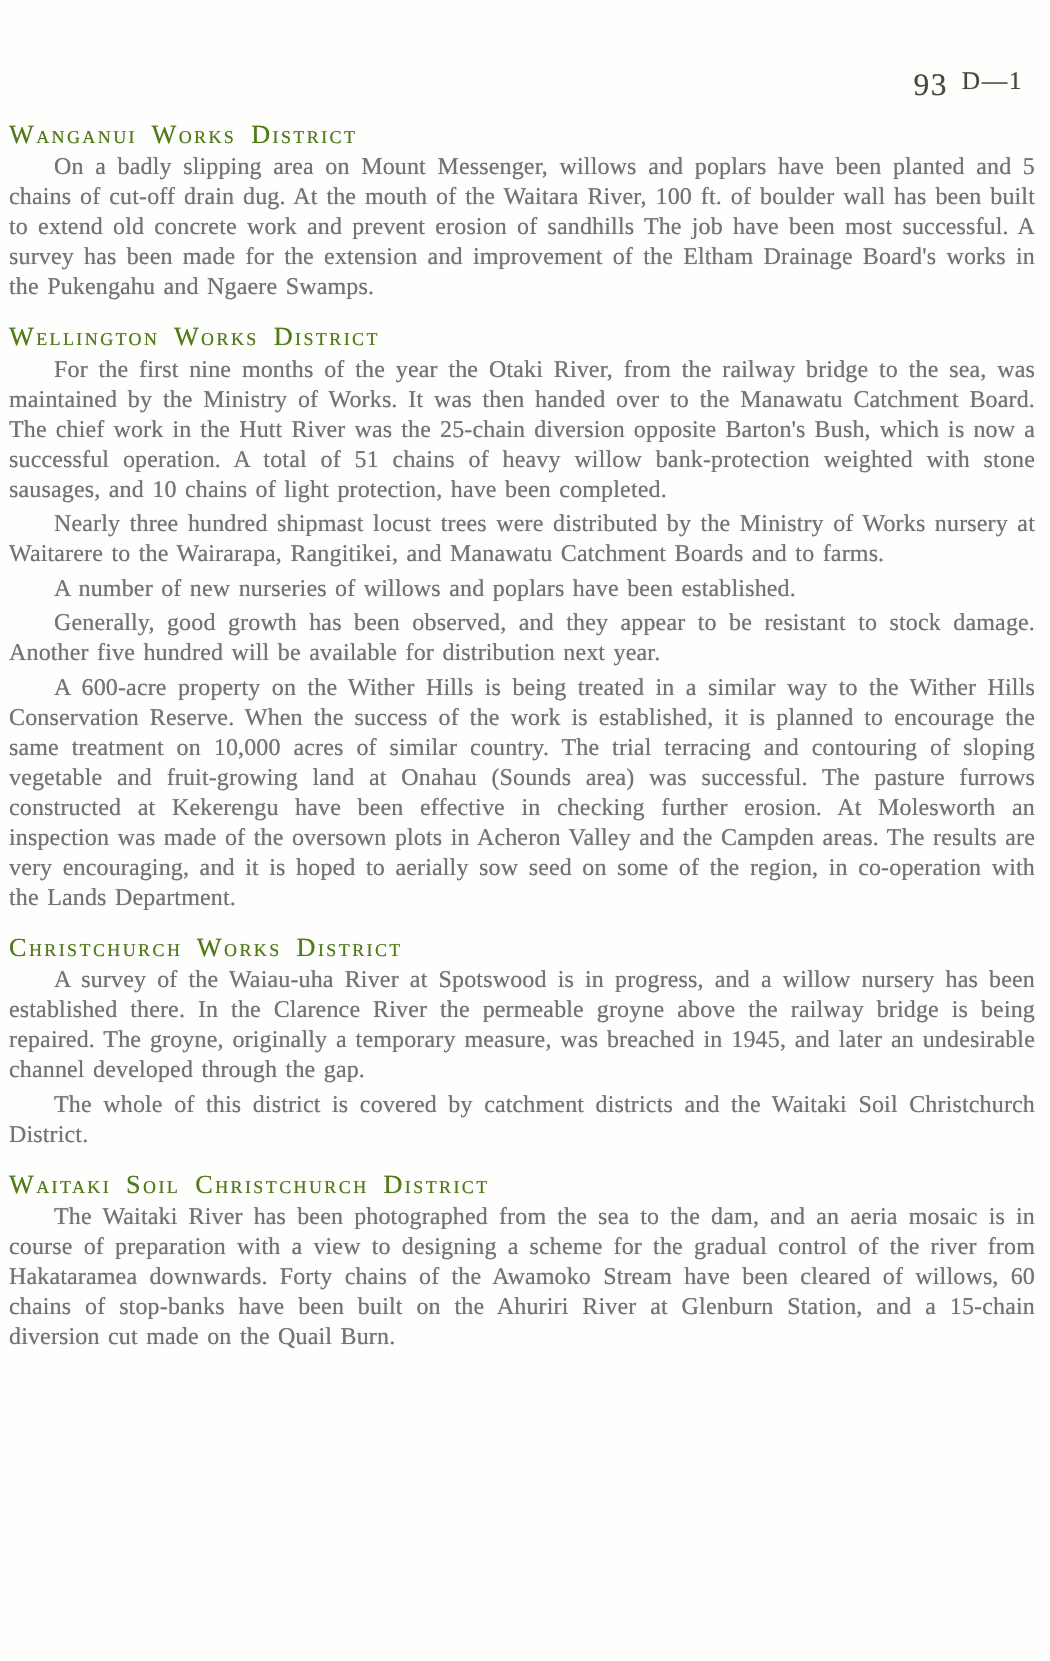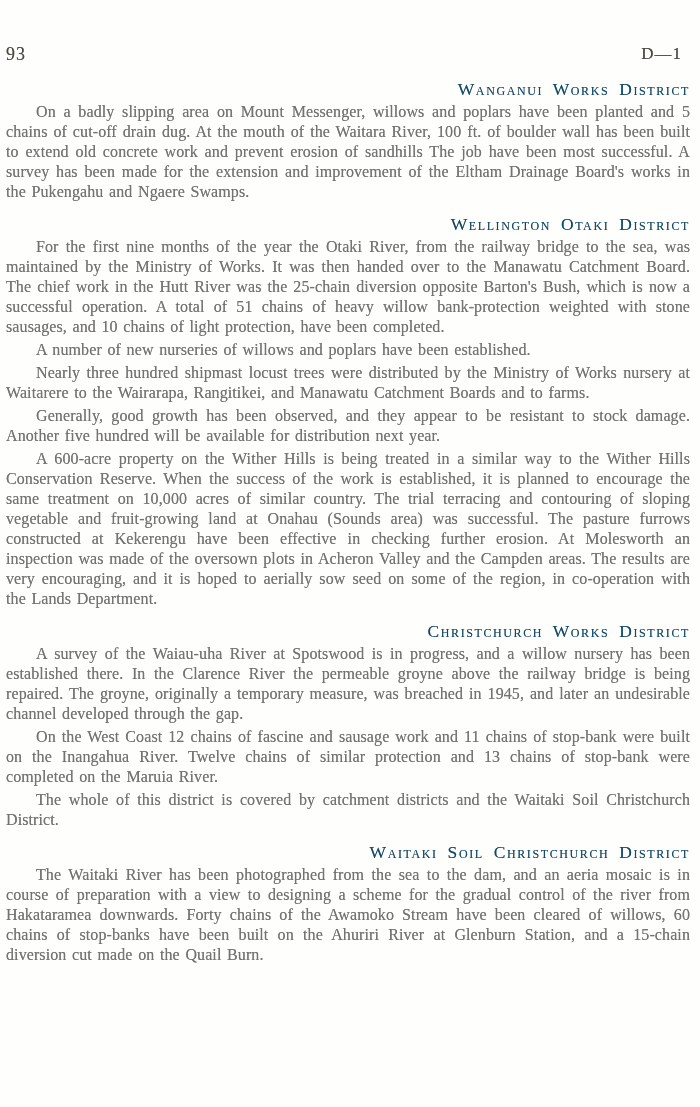--- a/index.html
+++ b/index.html
@@ -18,41 +18,41 @@
     text-shadow: 0 0 0.5px rgba(74, 71, 64, 0.55);
   }
   .page-header {
     position: relative;
     height: 21px;
     margin-bottom: 14px;
   }
   .page-number {
     position: absolute;
     left: 0; right: 58px;
-    text-align: left;
-    font-size: 18px;
+    text-align: right;
+    font-size: 21px;
     letter-spacing: 1px;
   }
   .doc-ref {
     position: absolute;
     right: 8px; top: 0;
     font-size: 17px;
     letter-spacing: 1px;
   }
   .report-section { display: block; }
   .section-heading {
-    text-align: right;
+    text-align: left;
     font-variant: small-caps;
     font-weight: normal;
     font-size: 17.5px;
     line-height: 21px;
     letter-spacing: 1.6px;
     word-spacing: 4px;
     margin: 12px 0 2px 0;
-    color: #0c4a6e;
+    color: #4d7c0f;
   }
   .body-para {
     font-size: 16px;
     line-height: 20px;
     text-align: justify;
     text-indent: 30px;
     word-spacing: 1.5px;
     letter-spacing: 0.1px;
     margin-bottom: 3px;
     color: #737373;
@@ -67,32 +67,31 @@
     <span class="page-number">93</span>
     <span class="doc-ref">D—1</span>
   </div>
 
   <section class="report-section">
     <h2 class="section-heading">Wanganui Works District</h2>
     <p class="body-para">On a badly slipping area on Mount Messenger, willows and poplars have been planted and 5 chains of cut-off drain dug.  At the mouth of the Waitara River, 100 ft. of boulder wall has been built to extend old concrete work and prevent erosion of sandhills The job have been most successful.   A survey has been made for the extension and improvement of the Eltham Drainage Board's works in the Pukengahu and Ngaere Swamps.</p>
   </section>
 
   <section class="report-section">
-    <h2 class="section-heading">Wellington Otaki District</h2>
+    <h2 class="section-heading">Wellington Works District</h2>
     <p class="body-para">For the first nine months of the year the Otaki River, from the railway bridge to the sea, was maintained by the Ministry of Works.  It was then handed over to the Manawatu Catchment Board.  The chief work in the Hutt River was the 25-chain diversion opposite Barton's Bush, which is now a successful operation. A total of 51 chains of heavy willow bank-protection weighted with stone sausages, and 10 chains of light protection, have been completed.</p>
+    <p class="body-para">Nearly three hundred shipmast locust trees were distributed by the Ministry of Works nursery at Waitarere to the Wairarapa, Rangitikei, and Manawatu Catchment Boards and to farms.</p>
     <p class="body-para">A number of new nurseries of willows and poplars have been established.</p>
-    <p class="body-para">Nearly three hundred shipmast locust trees were distributed by the Ministry of Works nursery at Waitarere to the Wairarapa, Rangitikei, and Manawatu Catchment Boards and to farms.</p>
     <p class="body-para">Generally, good growth has been observed, and they appear to be resistant to stock damage.  Another five hundred will be available for distribution next year.</p>
     <p class="body-para">A 600-acre property on the Wither Hills is being treated in a similar way to the Wither Hills Conservation Reserve.  When the success of the work is established, it is planned to encourage the same treatment on 10,000 acres of similar country.  The trial terracing and contouring of sloping vegetable and fruit-growing land at Onahau (Sounds area) was successful.  The pasture furrows constructed at Kekerengu have been effective in checking further erosion.  At Molesworth an inspection was made of the oversown plots in Acheron Valley and the Campden areas.  The results are very encouraging, and it is hoped to aerially sow seed on some of the region, in co-operation with the Lands Department.</p>
   </section>
 
   <section class="report-section">
     <h2 class="section-heading">Christchurch Works District</h2>
     <p class="body-para">A survey of the Waiau-uha River at Spotswood is in progress, and a willow nursery has been established there. In the Clarence River the permeable groyne above the railway bridge is being repaired.   The groyne, originally a temporary measure, was breached in 1945, and later an undesirable channel developed through the gap.</p>
-    <p class="body-para">On the West Coast 12 chains of fascine and sausage work and 11 chains of stop-bank were built on the Inangahua River.  Twelve chains of similar protection and 13 chains of stop-bank were completed on the Maruia River.</p>
   </section>
 
   <section class="report-section">
     <p class="body-para">The whole of this district is covered by catchment districts and the Waitaki Soil Christchurch District.</p>
   </section>
 
   <section class="report-section">
     <h2 class="section-heading">Waitaki Soil Christchurch District</h2>
     <p class="body-para">The Waitaki River has been photographed from the sea to the dam, and an aeria mosaic is in course of preparation with a view to designing a scheme for the gradual control of the river from Hakataramea downwards.  Forty chains of the Awamoko Stream have been cleared of willows, 60 chains of stop-banks have been built on the Ahuriri River at Glenburn Station, and a 15-chain diversion cut made on the Quail Burn.</p>
   </section>

